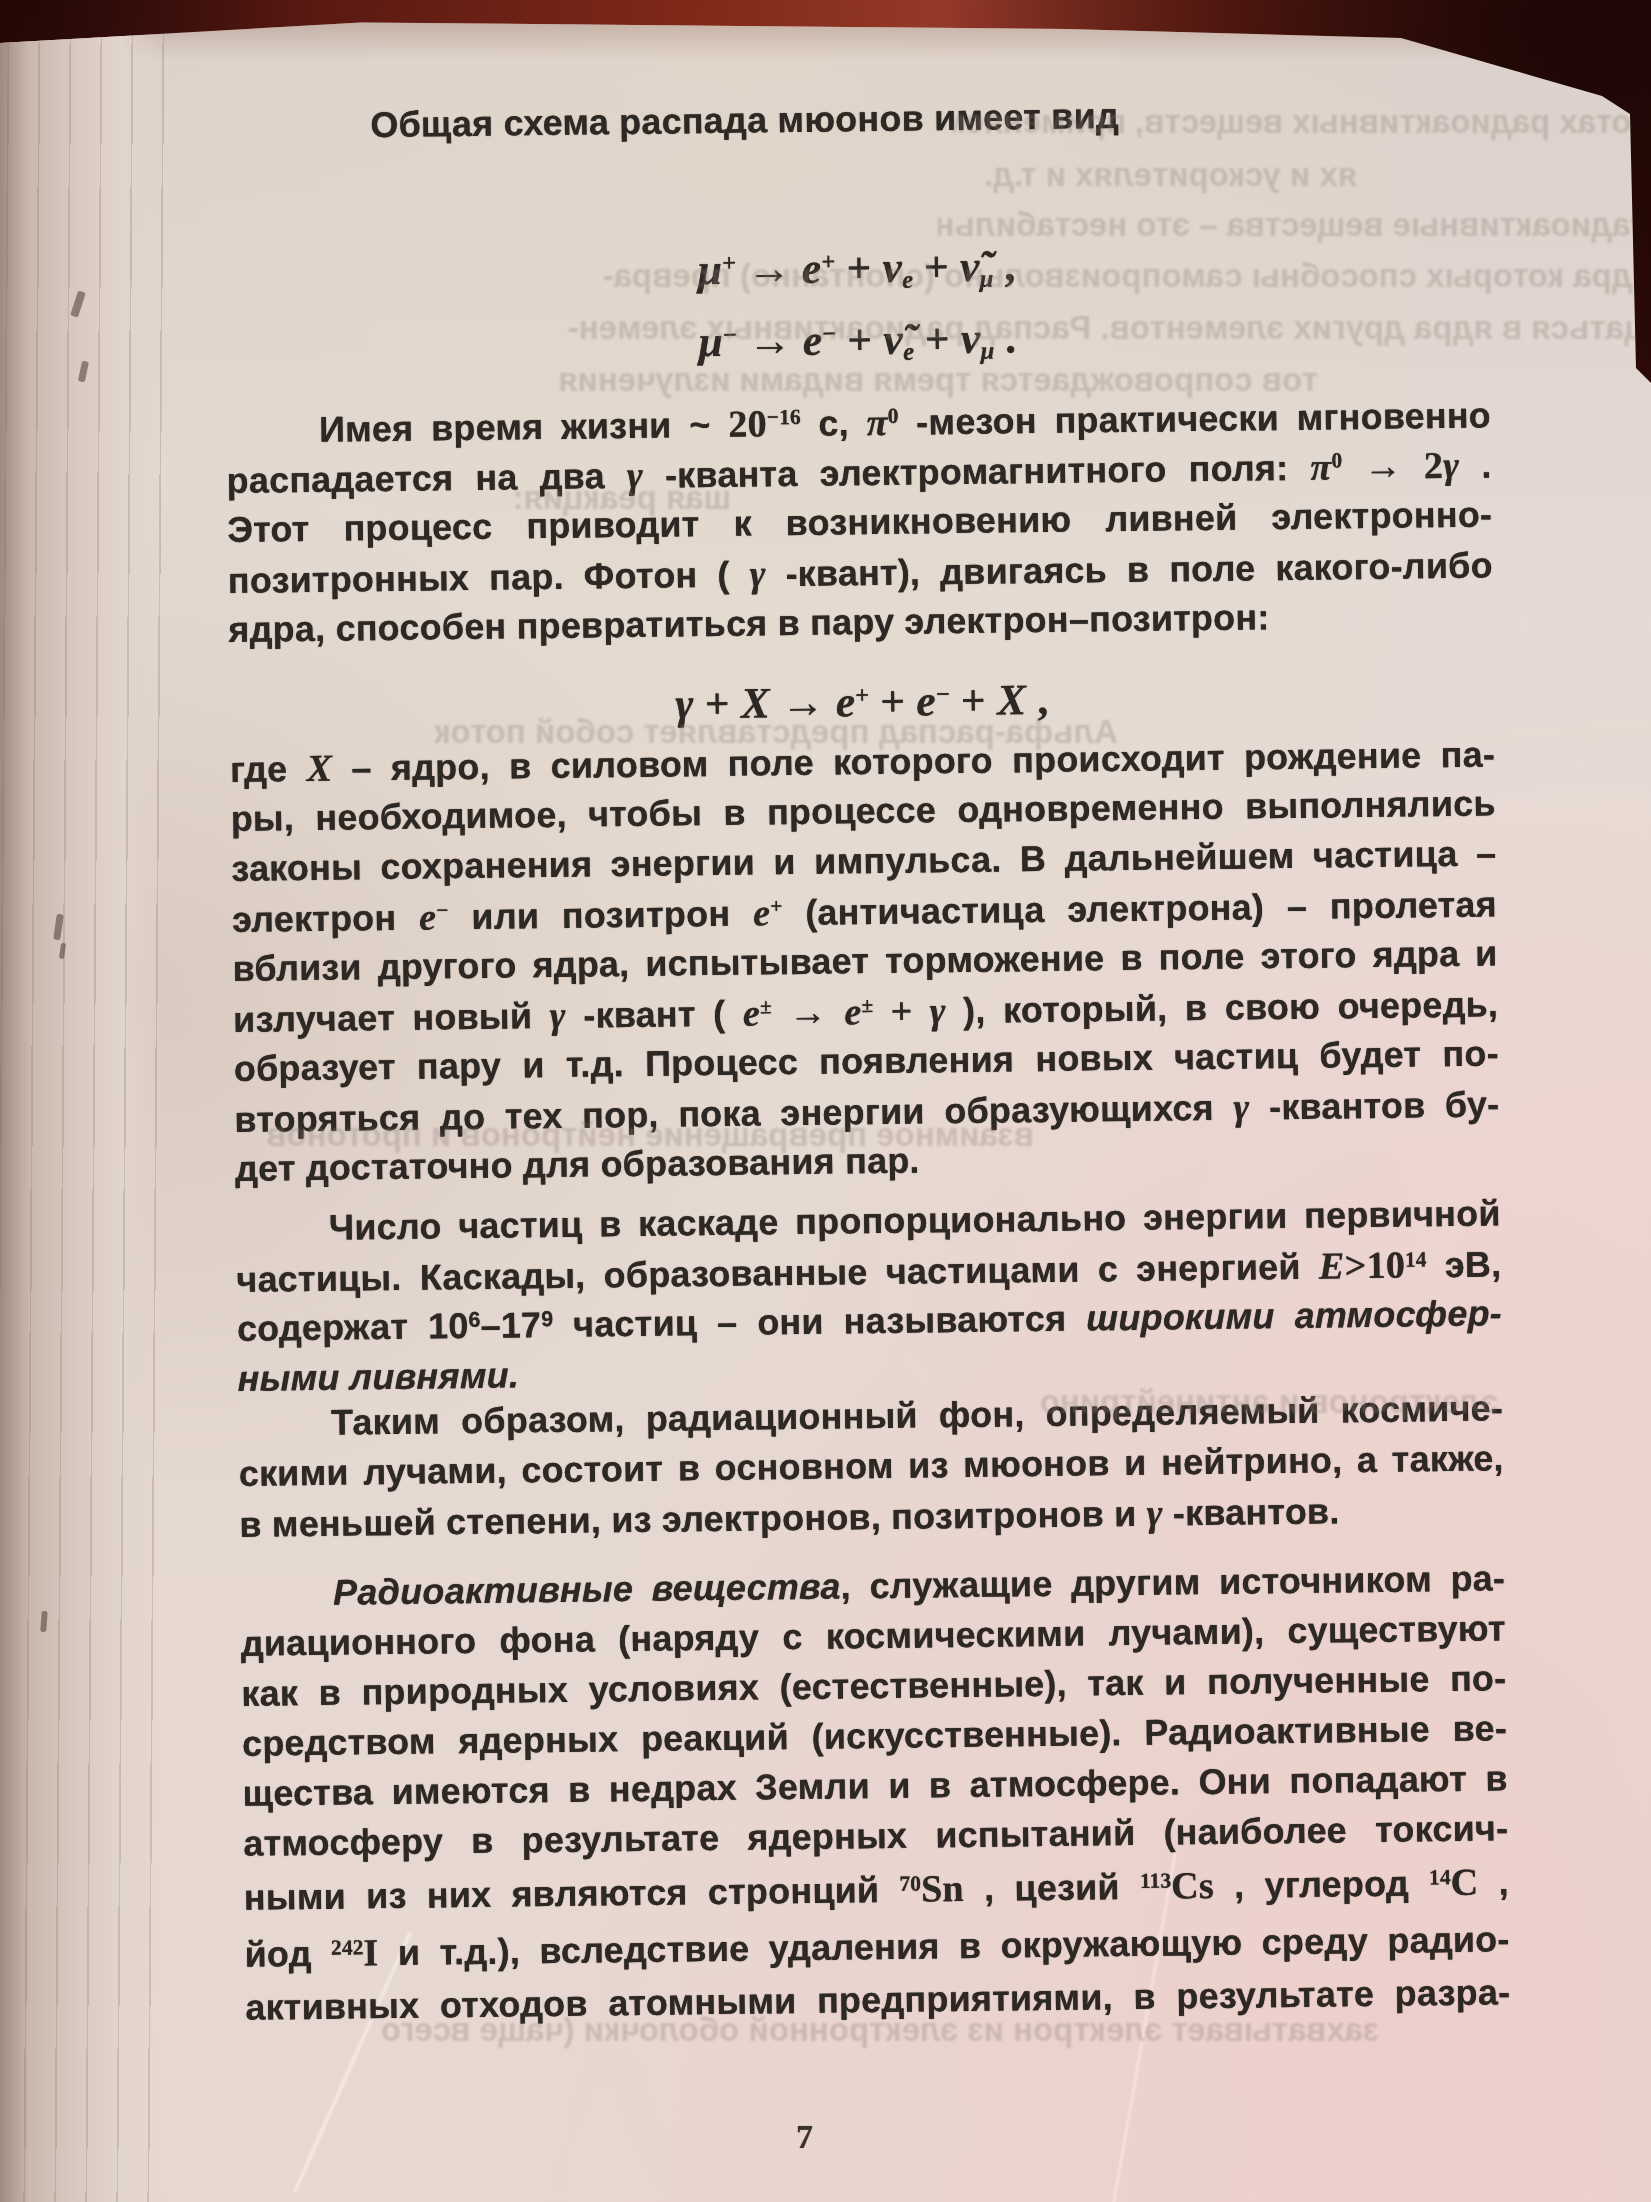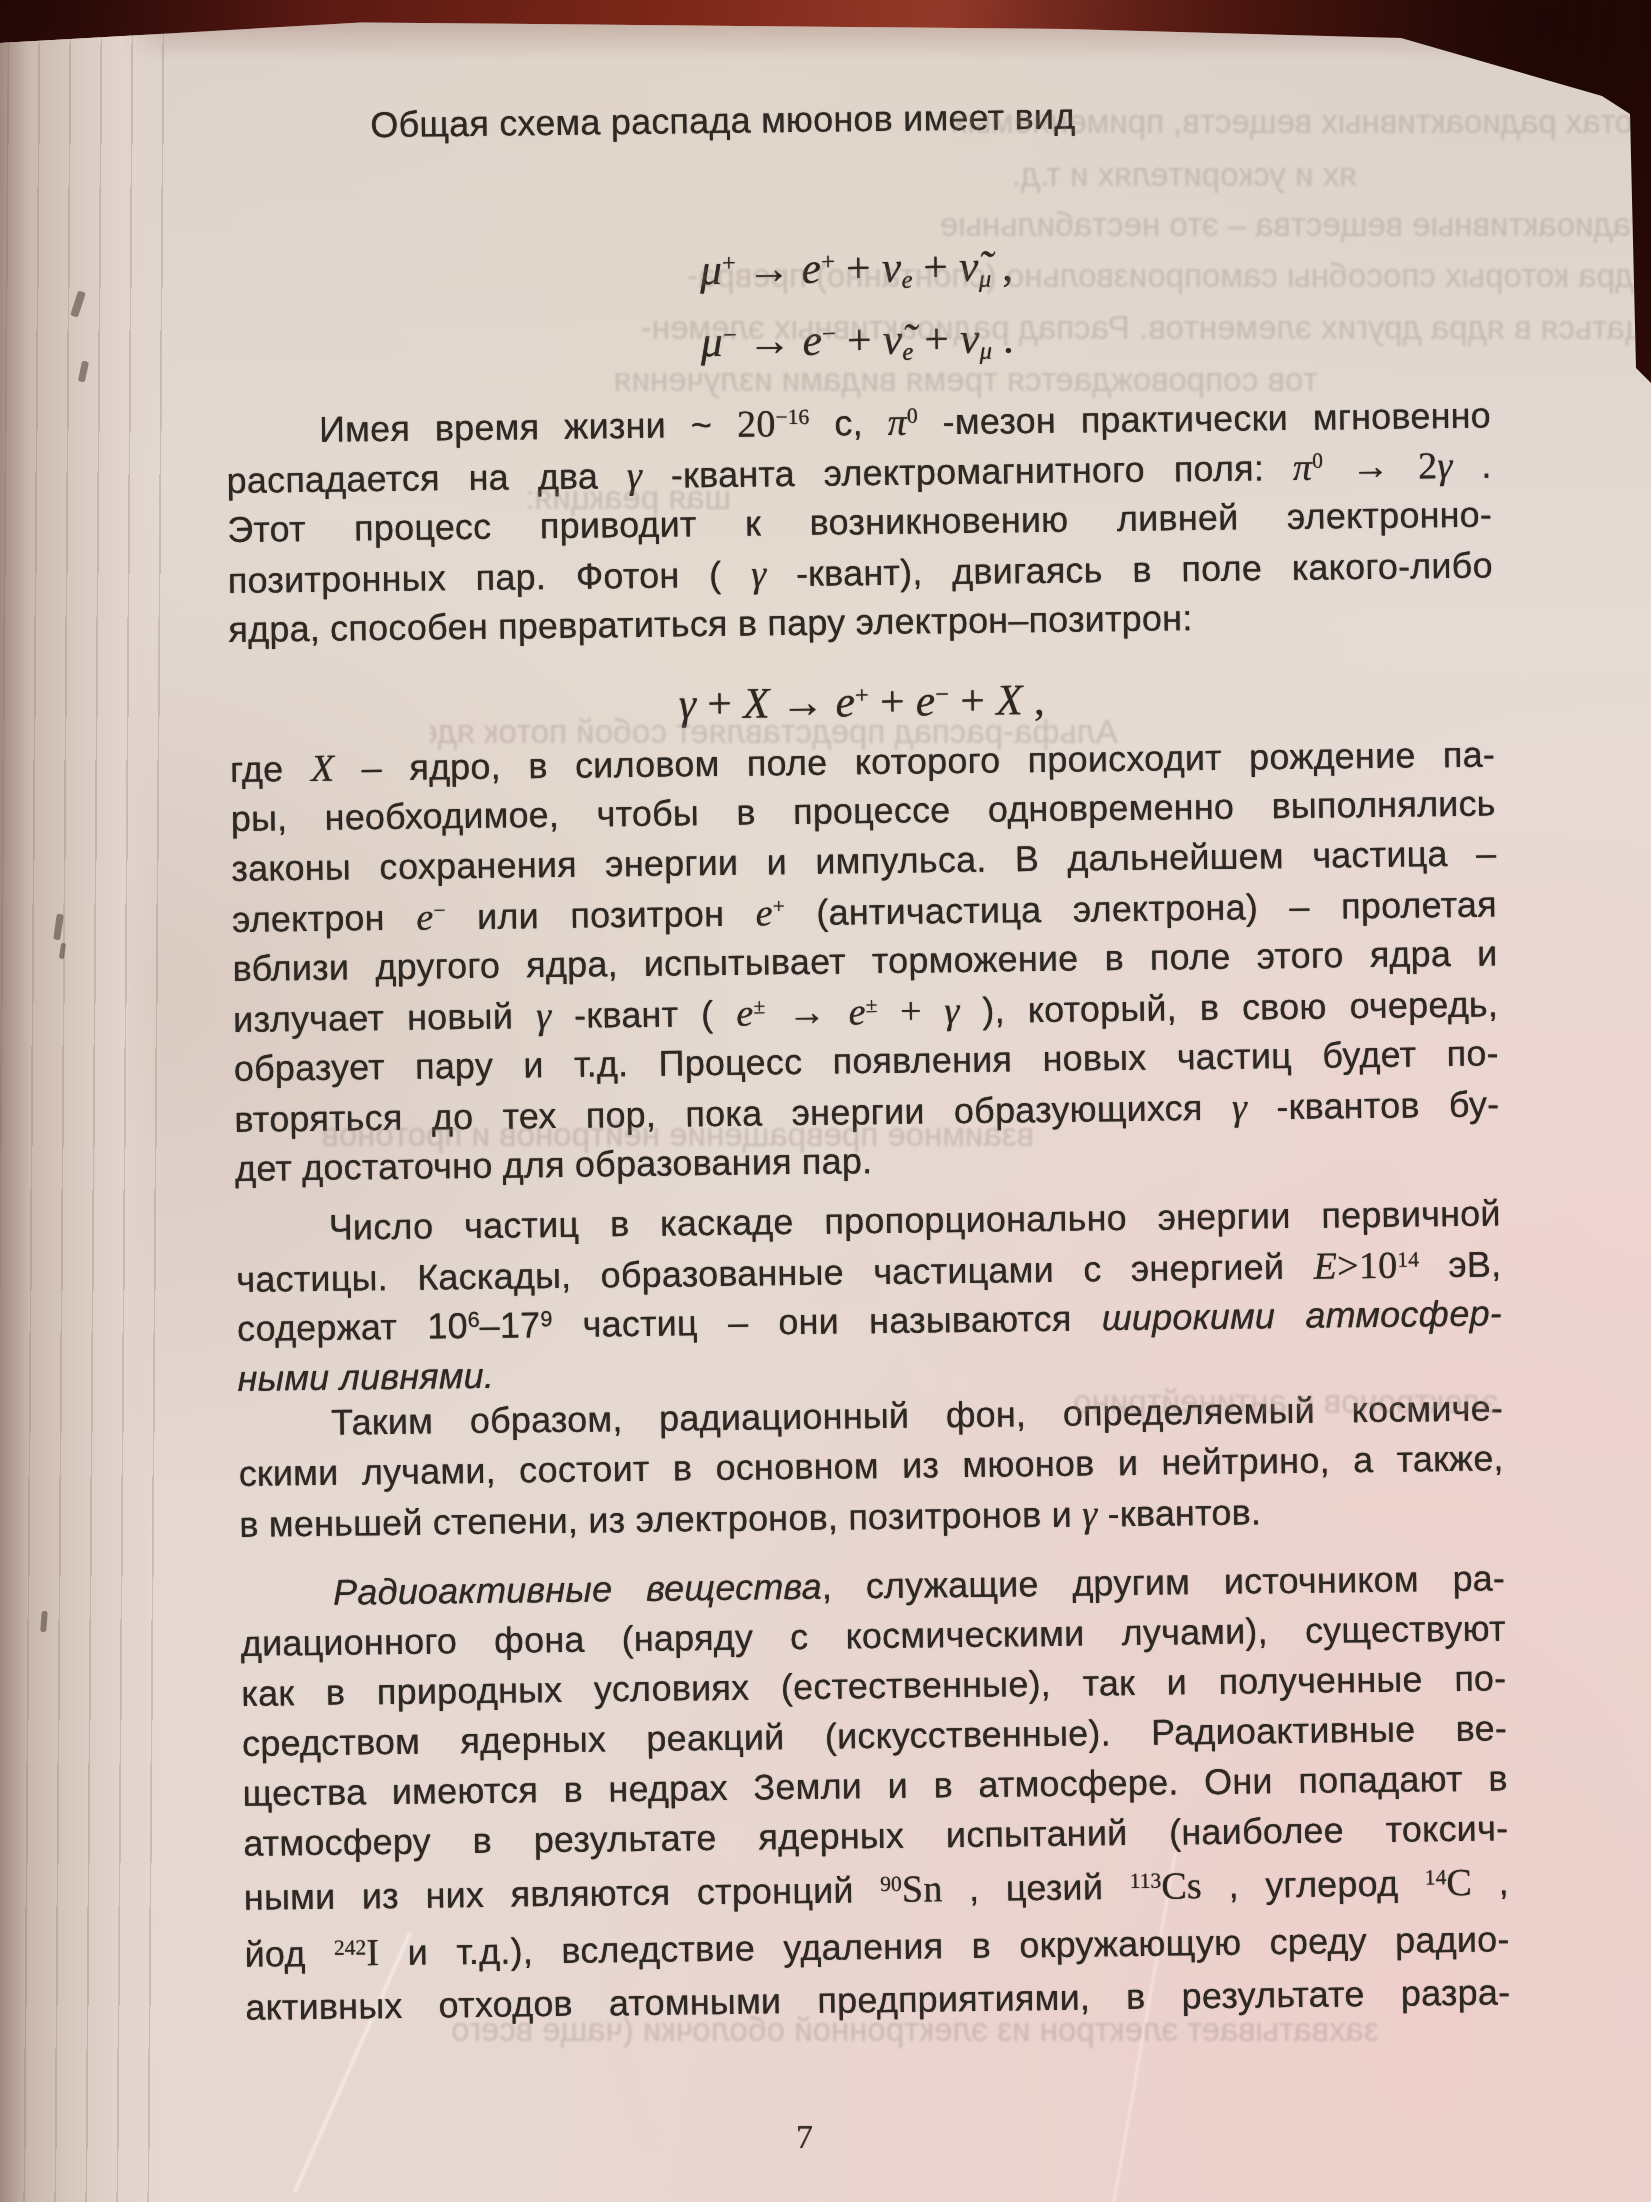--- a/index.html
+++ b/index.html
@@ -17,20 +17,21 @@
     position:absolute;inset:0;
     clip-path:polygon(0 43px,361px 22.4px,1067px 29px,1401px 38px,1602px 96px,1630px 114px,1636px 368px,1652px 384px,1652px 2203px,0 2203px);
     background:
       linear-gradient(180deg, rgba(100,45,32,.30) 0 5.2px, rgba(100,45,32,0) 60px),
       radial-gradient(ellipse at 86% 92%, rgba(240,203,200,.65), transparent 44%),
       radial-gradient(ellipse at 99% 55%, rgba(244,212,210,.55), transparent 34%),
       radial-gradient(ellipse at 45% 3%, rgba(228,216,201,.55), transparent 55%),
       radial-gradient(ellipse at 8% 45%, rgba(190,165,152,.30), transparent 30%),
       linear-gradient(90deg, rgba(150,118,106,.38) 0, rgba(0,0,0,0) 151px),
       linear-gradient(180deg,#dcd1ca 0,#e5dbd4 28%,#e5d9d2 58%,#e8d7d1 100%);
+    font-weight: bold;
   }
   #stack{
     position:absolute;left:0;top:33px;width:163px;bottom:0;pointer-events:none;
     background:linear-gradient(90deg,#a08a7f 0,#c9b8ae 18%,#d8c9c0 45%,#e2d5cd 75%,rgba(226,213,206,0) 100%);
   }
   #stack::after{
     content:"";position:absolute;inset:0;
     background:repeating-linear-gradient(90deg, rgba(118,88,76,.22) 0 1.7px, rgba(255,255,255,0) 1.7px 31px);
     transform:rotate(.4deg);
   }
@@ -126,21 +127,21 @@
       <div class="line"><span class="ital">ными ливнями.</span></div>
       <div class="line jl ind mn6"><span class="">Таким образом, радиационный фон, определяемый космиче-</span></div>
       <div class="line jl"><span class="">скими лучами, состоит в основном из мюонов и нейтрино, а также,</span></div>
       <div class="line"><span class="">в меньшей степени, из электронов, позитронов и </span><span class="math mi">γ</span><span class=""> -квантов.</span></div>
       <div class="line jl ind m24"><span class="ital">Радиоактивные вещества</span><span class="">, служащие другим источником ра-</span></div>
       <div class="line jl"><span class="">диационного фона (наряду с космическими лучами), существуют</span></div>
       <div class="line jl"><span class="">как в природных условиях (естественные), так и полученные по-</span></div>
       <div class="line jl"><span class="">средством ядерных реакций (искусственные). Радиоактивные ве-</span></div>
       <div class="line jl"><span class="">щества имеются в недрах Земли и в атмосфере. Они попадают в</span></div>
       <div class="line jl"><span class="">атмосферу в результате ядерных испытаний (наиболее токсич-</span></div>
-      <div class="line jl tall"><span class="">ными из них являются стронций </span><span class="math sup">90</span><span class="math">Sn</span><span class=""> , цезий </span><span class="math sup">113</span><span class="math">Cs</span><span class=""> , углерод </span><span class="math sup">14</span><span class="math">C</span><span class=""> ,</span></div>
+      <div class="line jl tall"><span class="">ными из них являются стронций </span><span class="math sup">70</span><span class="math">Sn</span><span class=""> , цезий </span><span class="math sup">113</span><span class="math">Cs</span><span class=""> , углерод </span><span class="math sup">14</span><span class="math">C</span><span class=""> ,</span></div>
       <div class="line jl tall"><span class="">йод </span><span class="math sup">242</span><span class="math">I</span><span class=""> и т.д.), вследствие удаления в окружающую среду радио-</span></div>
       <div class="line jl"><span class="">активных отходов атомными предприятиями, в результате разра-</span></div>
     </div>
 
   <div id="page-num">7</div>
 <div class="ghost g1">ботах радиоактивных веществ, применяемых в промышлен-</div>
     <div class="ghost g2">ях и ускорителях и т.д.</div>
     <div class="ghost g3">Радиоактивные вещества – это нестабильные элементы,</div>
     <div class="ghost g4">ядра которых способны самопроизвольно (спонтанно) превра-</div>
     <div class="ghost g5">щаться в ядра других элементов. Распад радиоактивных элемен-</div>

